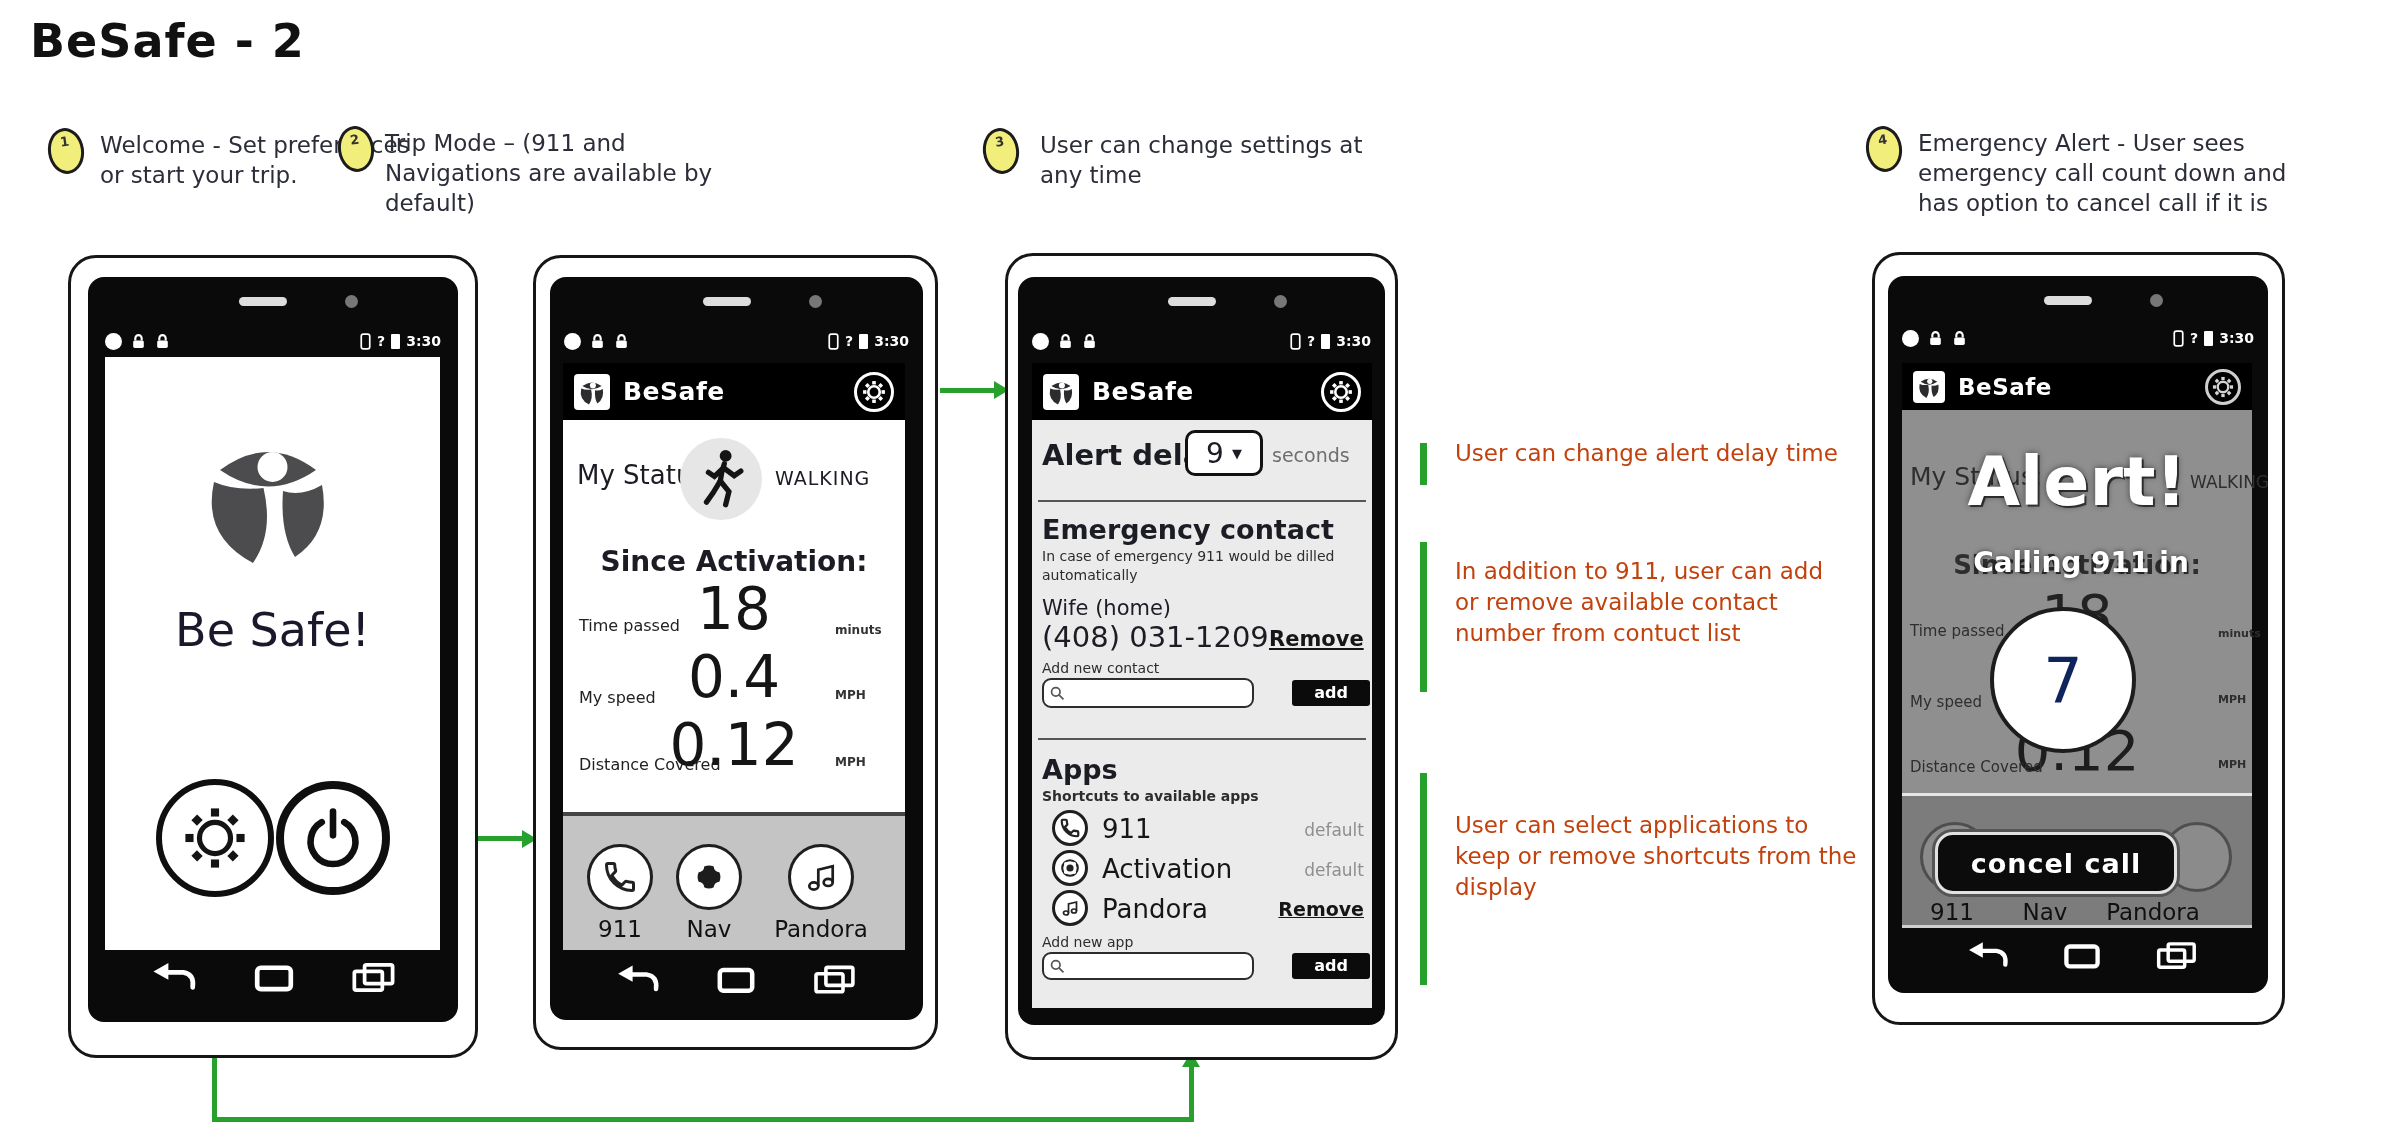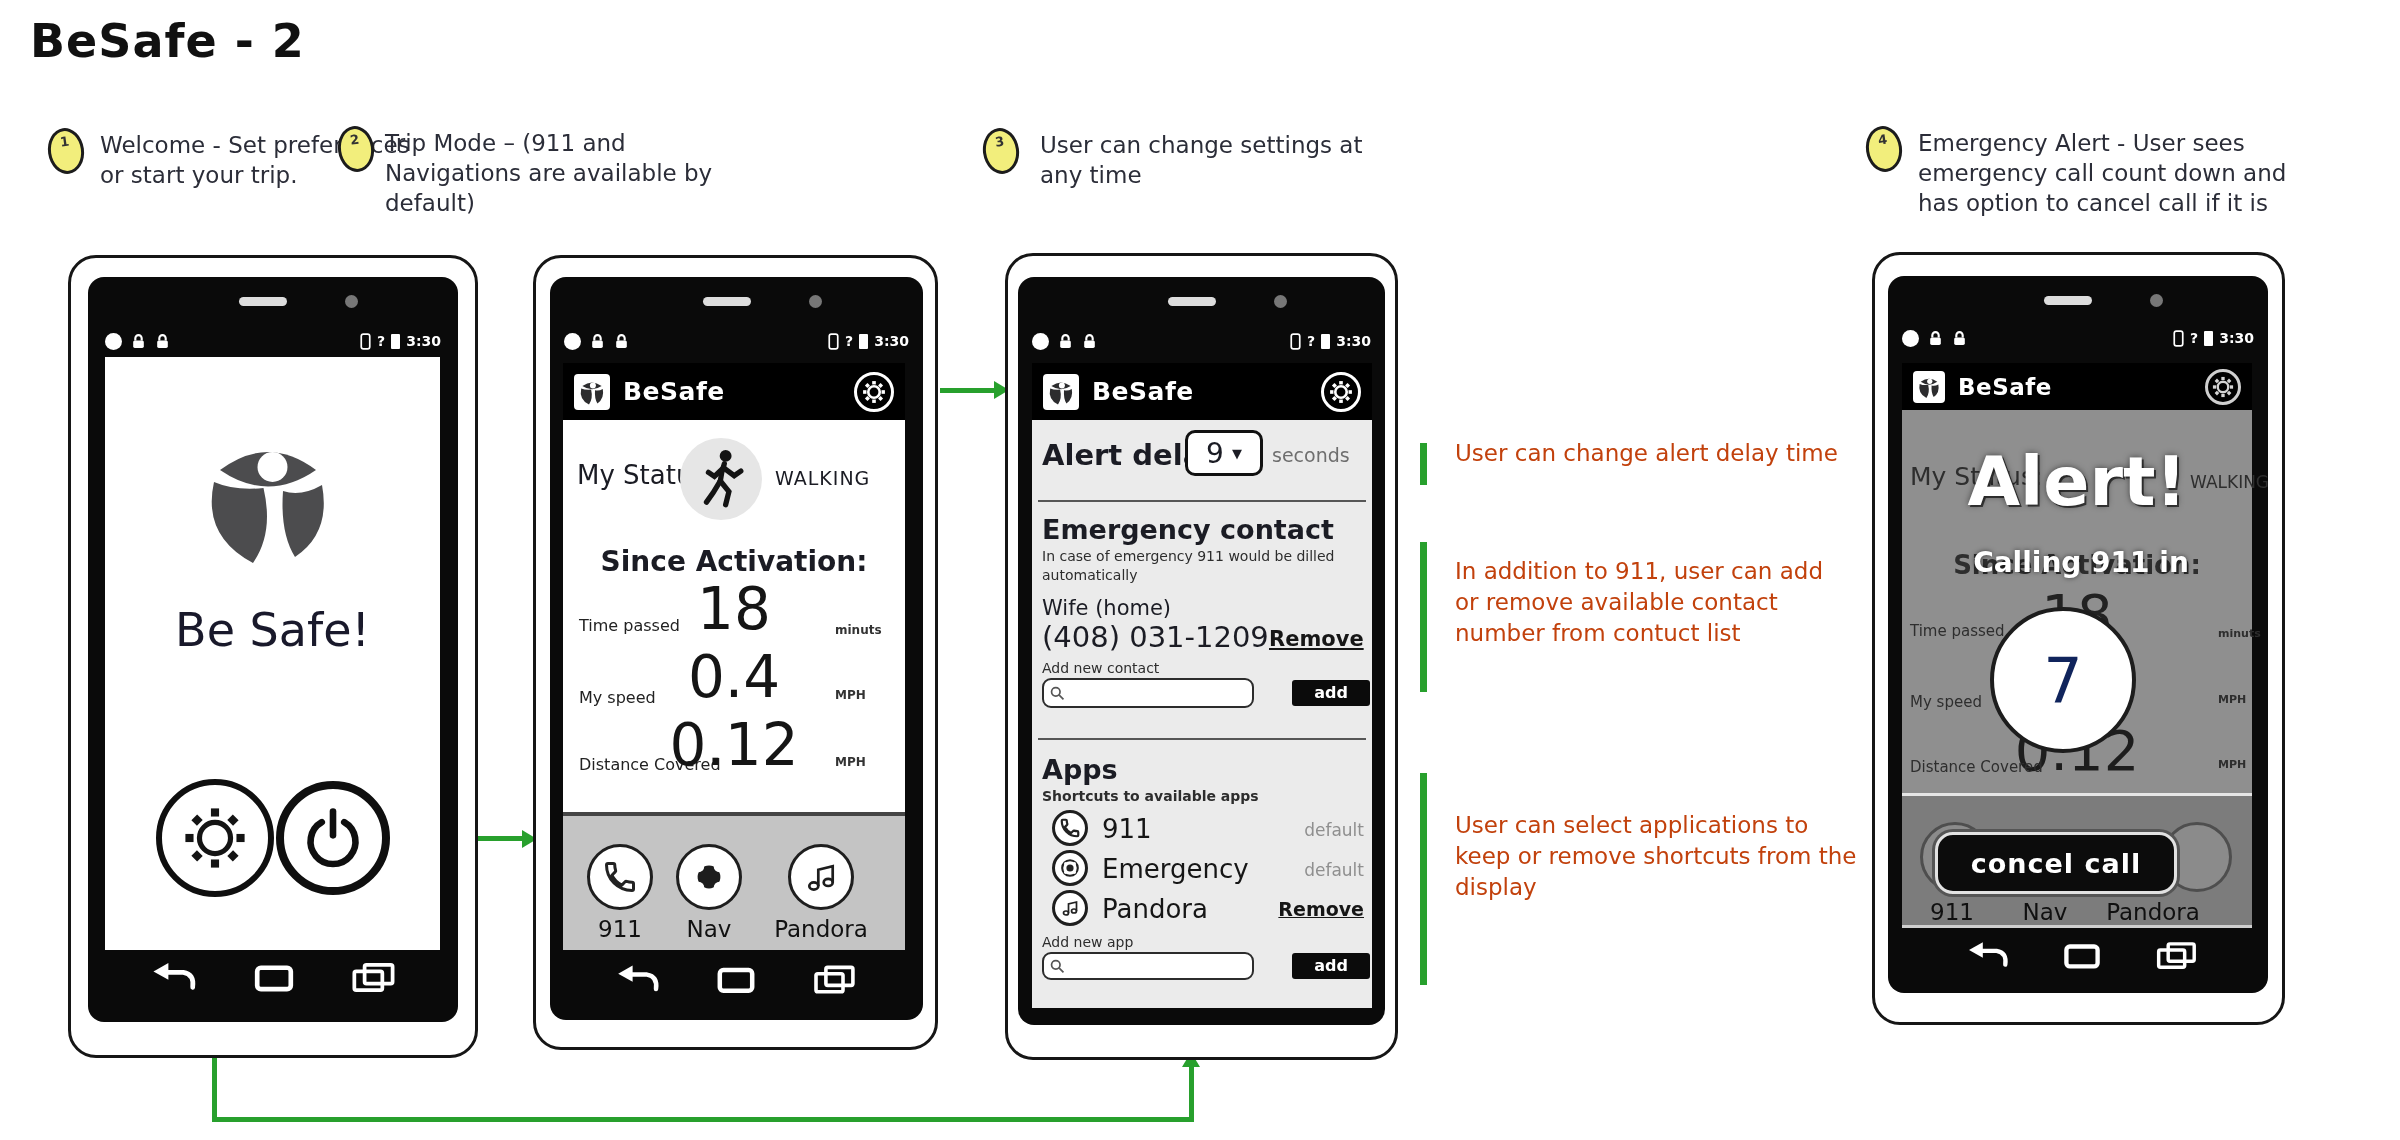--- a/index.html
+++ b/index.html
@@ -430,21 +430,21 @@
               <circle cx="20" cy="20" r="6"></circle>
             </g>
             <g fill="#fff">
               <circle cx="13" cy="13" r="3"></circle>
               <circle cx="27" cy="13" r="3"></circle>
               <circle cx="13" cy="27" r="3"></circle>
               <circle cx="27" cy="27" r="3"></circle>
             </g>
           </svg>
       </div>
-      <div class="applist-name" style="left:70px;top:434px;">Emergency</div>
+      <div class="applist-name" style="left:70px;top:434px;">Activation</div>
       <div class="applist-action" style="right:8px;top:440px;">default</div>
 
       <div class="applist-icon" style="left:20px;top:470px;">
         <svg width="20" height="20" viewBox="0 0 40 40">
             <g fill="none" stroke="#222" stroke-width="3.4">
               <ellipse cx="12" cy="30" rx="5" ry="4"></ellipse>
               <ellipse cx="28" cy="26" rx="5" ry="4"></ellipse>
               <path d="M17 30 V12 L33 8 V26"></path>
             </g>
           </svg>

